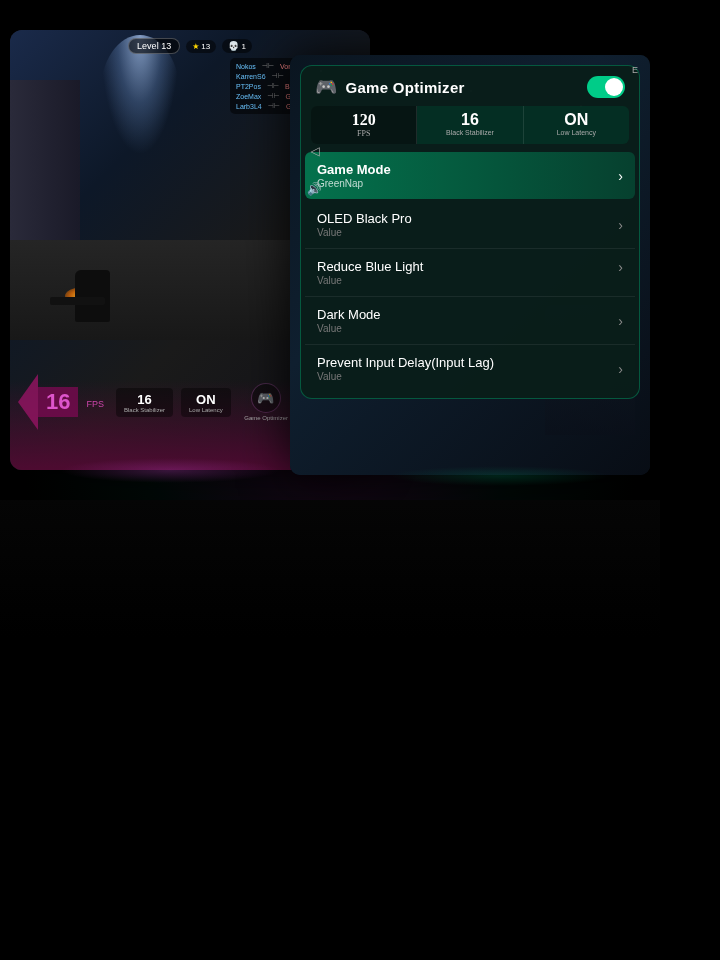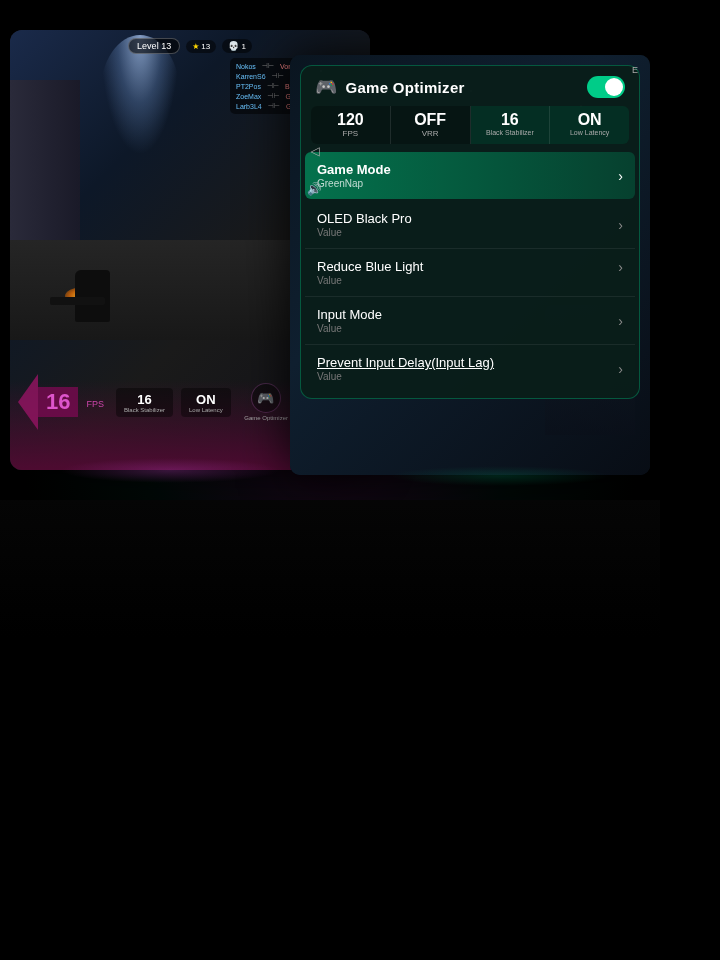--- a/index.html
+++ b/index.html
@@ -192,27 +192,23 @@
         <div class="optimizer-title">
           <span style="font-size:18px; color:#ccc;">🎮</span>
           <span style="color:#fff; font-size:15px; font-weight:bold; letter-spacing:0.3px;">Game Optimizer</span>
         </div>
         <div style="width:38px; height:22px; background:#00cc88; border-radius:11px; position:relative; cursor:pointer;">
           <div style="position:absolute; right:2px; top:2px; width:18px; height:18px; background:#fff; border-radius:50%;"></div>
         </div>
       </div>
 
       <div style="display:flex; margin:0 10px 8px; border-radius:6px; overflow:hidden; background:rgba(0,0,0,0.25);">
-        <div style="flex:1; padding:6px 4px; text-align:center; border-right:1px solid rgba(255,255,255,0.1);">
+        <div style="flex:1; padding:6px 4px; text-align:center; border-right:1px solid rgba(255,255,255,0.1);font-family:Liberation Serif, serif;">
           <div style="color:#fff; font-size:16px; font-weight:bold; line-height:1;">120</div>
           <div style="color:#aaa; font-size:8px; margin-top:1px;">FPS</div>
-        </div>
-        <div style="flex:1; padding:6px 4px; text-align:center; border-right:1px solid rgba(255,255,255,0.1);">
-          <div style="color:#fff; font-size:16px; font-weight:bold; line-height:1;">OFF</div>
-          <div style="color:#aaa; font-size:8px; margin-top:1px;">VRR</div>
         </div>
         <div style="flex:1; padding:6px 4px; text-align:center; border-right:1px solid rgba(255,255,255,0.1); background:rgba(0,150,100,0.2);">
           <div style="color:#fff; font-size:16px; font-weight:bold; line-height:1;">16</div>
           <div style="color:#aaa; font-size:7px; margin-top:1px;">Black Stabilizer</div>
         </div>
         <div style="flex:1; padding:6px 4px; text-align:center; background:rgba(0,150,100,0.2);">
           <div style="color:#fff; font-size:16px; font-weight:bold; line-height:1;">ON</div>
           <div style="color:#aaa; font-size:7px; margin-top:1px;">Low Latency</div>
         </div>
       </div>
@@ -238,29 +234,29 @@
         <div style="display:flex; align-items:flex-start; justify-content:space-between; padding:10px 12px; border-bottom:1px solid rgba(255,255,255,0.07); cursor:pointer;">
           <div>
             <div style="color:#fff; font-size:13px;">Reduce Blue Light</div>
             <div style="color:#777; font-size:10px; margin-top:1px;">Value</div>
           </div>
           <span style="color:#888; font-size:14px;">›</span>
         </div>
 
         <div style="display:flex; align-items:center; justify-content:space-between; padding:10px 12px; border-bottom:1px solid rgba(255,255,255,0.07); cursor:pointer;">
           <div>
-            <div style="color:#fff; font-size:13px;">Input Mode</div>
+            <div style="color:#fff; font-size:13px;">Dark Mode</div>
             <div style="color:#777; font-size:10px; margin-top:1px;">Value</div>
           </div>
           <span style="color:#888; font-size:14px;">›</span>
         </div>
 
         <div style="display:flex; align-items:center; justify-content:space-between; padding:10px 12px; cursor:pointer;">
           <div>
-            <div style="color:#fff; font-size:13px;text-decoration:underline;">Prevent Input Delay(Input Lag)</div>
+            <div style="color:#fff; font-size:13px;">Prevent Input Delay(Input Lag)</div>
             <div style="color:#777; font-size:10px; margin-top:1px;">Value</div>
           </div>
           <span style="color:#888; font-size:14px;">›</span>
         </div>
 
       </div>
     </div>
 
     <div style="position:absolute; left:14px; top:85px; display:flex; flex-direction:column; gap:16px;">
       <div style="width:22px; height:22px; display:flex; align-items:center; justify-content:center; color:#aaa; font-size:12px; cursor:pointer;">◁</div>

